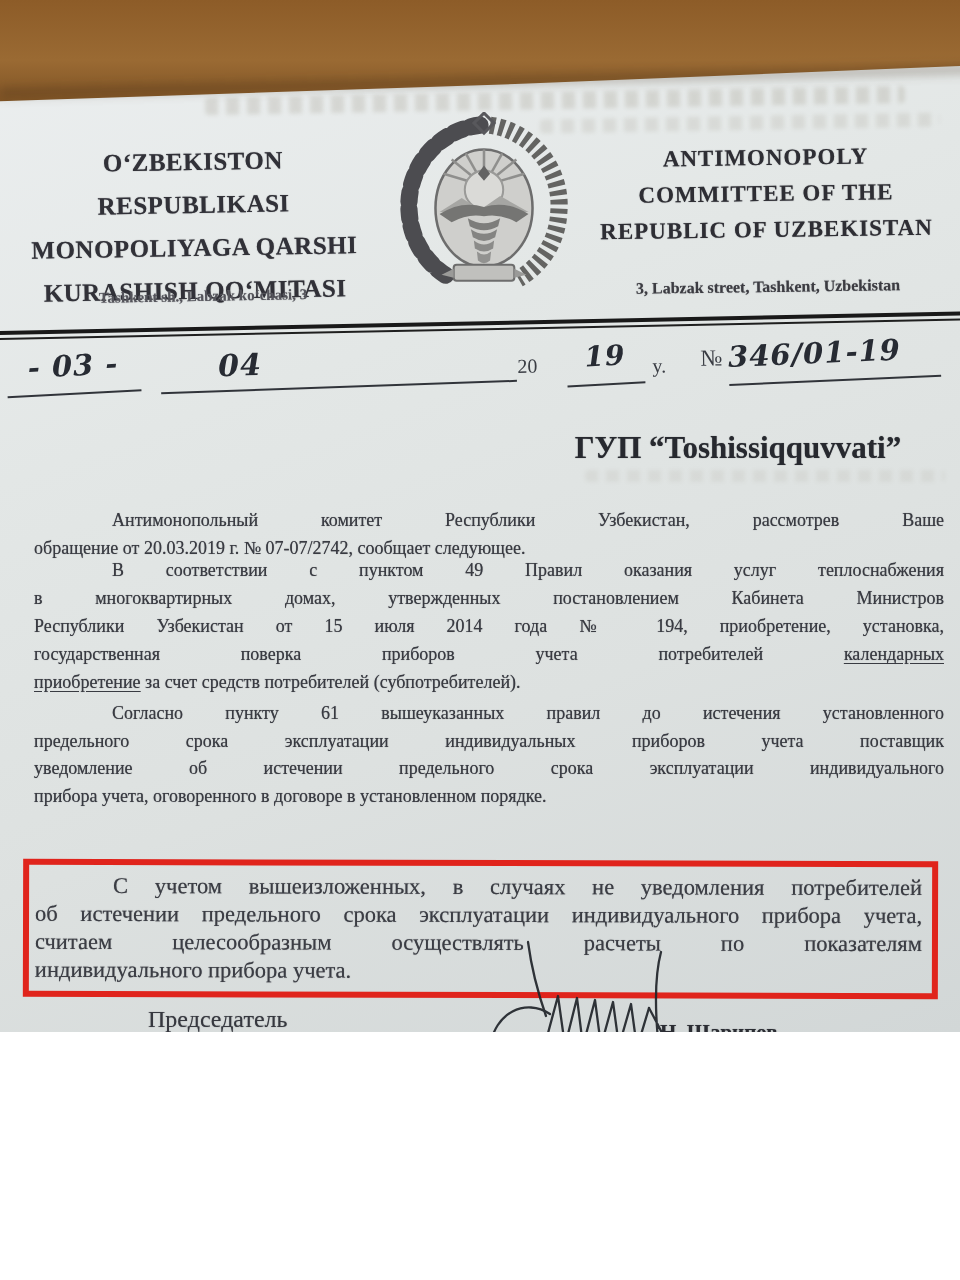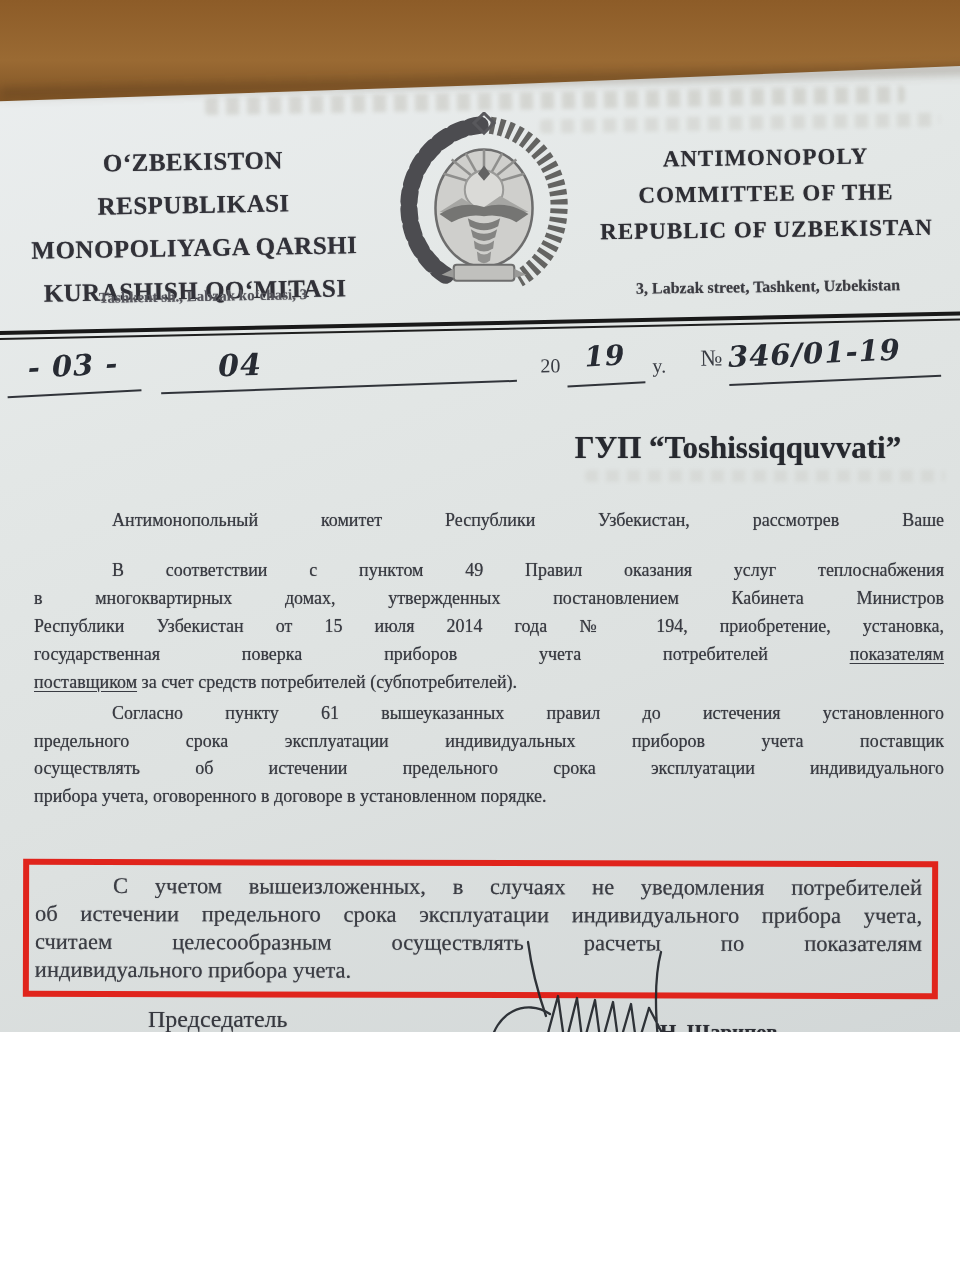--- a/index.html
+++ b/index.html
@@ -168,45 +168,46 @@
   <div class="lh-right-addr">3, Labzak street, Tashkent, Uzbekistan</div>
 
   <div class="rule">
     <div class="r1"></div>
       <div class="r2"></div>
   </div>
 
   <div class="ref-row">
     <div class="uline d-day hand">- 03 -</div>
     <div class="uline d-month hand">04</div>
-    <span class="printed" style="left:540px; top:14px;text-align:right;">20</span>
+    <span class="printed" style="left:517px; top:14px;text-align:right;">20</span>
     <div class="uline d-year hand">19</div>
     <span class="printed" style="left:652px; top:16px;">y.</span>
     <span class="printed" style="left:700px; top:8px; font-size:23px;">№</span>
     <div class="uline d-num hand">346/01-19</div>
   </div>
 
   <div class="recipient">ГУП “Toshissiqquvvati”</div>
 
   <div class="para p1">
     <div class="jline ind">Антимонопольный комитет Республики Узбекистан, рассмотрев Ваше</div>
+    <div class="jline jlast">обращение от 20.03.2019 г. № 07-07/2742, сообщает следующее.</div>
   </div>
 
   <div class="para p2">
     <div class="jline ind">В соответствии с пунктом 49 Правил оказания услуг теплоснабжения</div>
     <div class="jline">в многоквартирных домах, утвержденных постановлением Кабинета Министров</div>
     <div class="jline">Республики Узбекистан от 15 июля 2014 года № 194, приобретение, установка,</div>
-    <div class="jline"><span>государственная поверка приборов учета потребителей </span><span class="uphrase">показателям</span></div>
-    <div class="jline jlast"><span class="uphrase">поставщиком</span><span> за счет средств потребителей (субпотребителей).</span></div>
+    <div class="jline"><span>государственная поверка приборов учета потребителей </span><span class="uphrase">календарных</span></div>
+    <div class="jline jlast"><span class="uphrase">приобретение</span><span> за счет средств потребителей (субпотребителей).</span></div>
   </div>
 
   <div class="para p3">
     <div class="jline ind">Согласно пункту 61 вышеуказанных правил до истечения установленного</div>
     <div class="jline">предельного срока эксплуатации индивидуальных приборов учета поставщик</div>
-    <div class="jline">осуществлять об истечении предельного срока эксплуатации индивидуального</div>
+    <div class="jline">уведомление об истечении предельного срока эксплуатации индивидуального</div>
     <div class="jline jlast">прибора учета, оговоренного в договоре в установленном порядке.</div>
   </div>
 
   <div class="redbox">
     <div class="para-in">
       <div class="jline ind">С учетом вышеизложенных, в случаях не уведомления потребителей</div>
       <div class="jline">об истечении предельного срока эксплуатации индивидуального прибора учета,</div>
       <div class="jline">считаем целесообразным осуществлять расчеты по показателям</div>
       <div class="jline jlast">индивидуального прибора учета.</div>
     </div>

